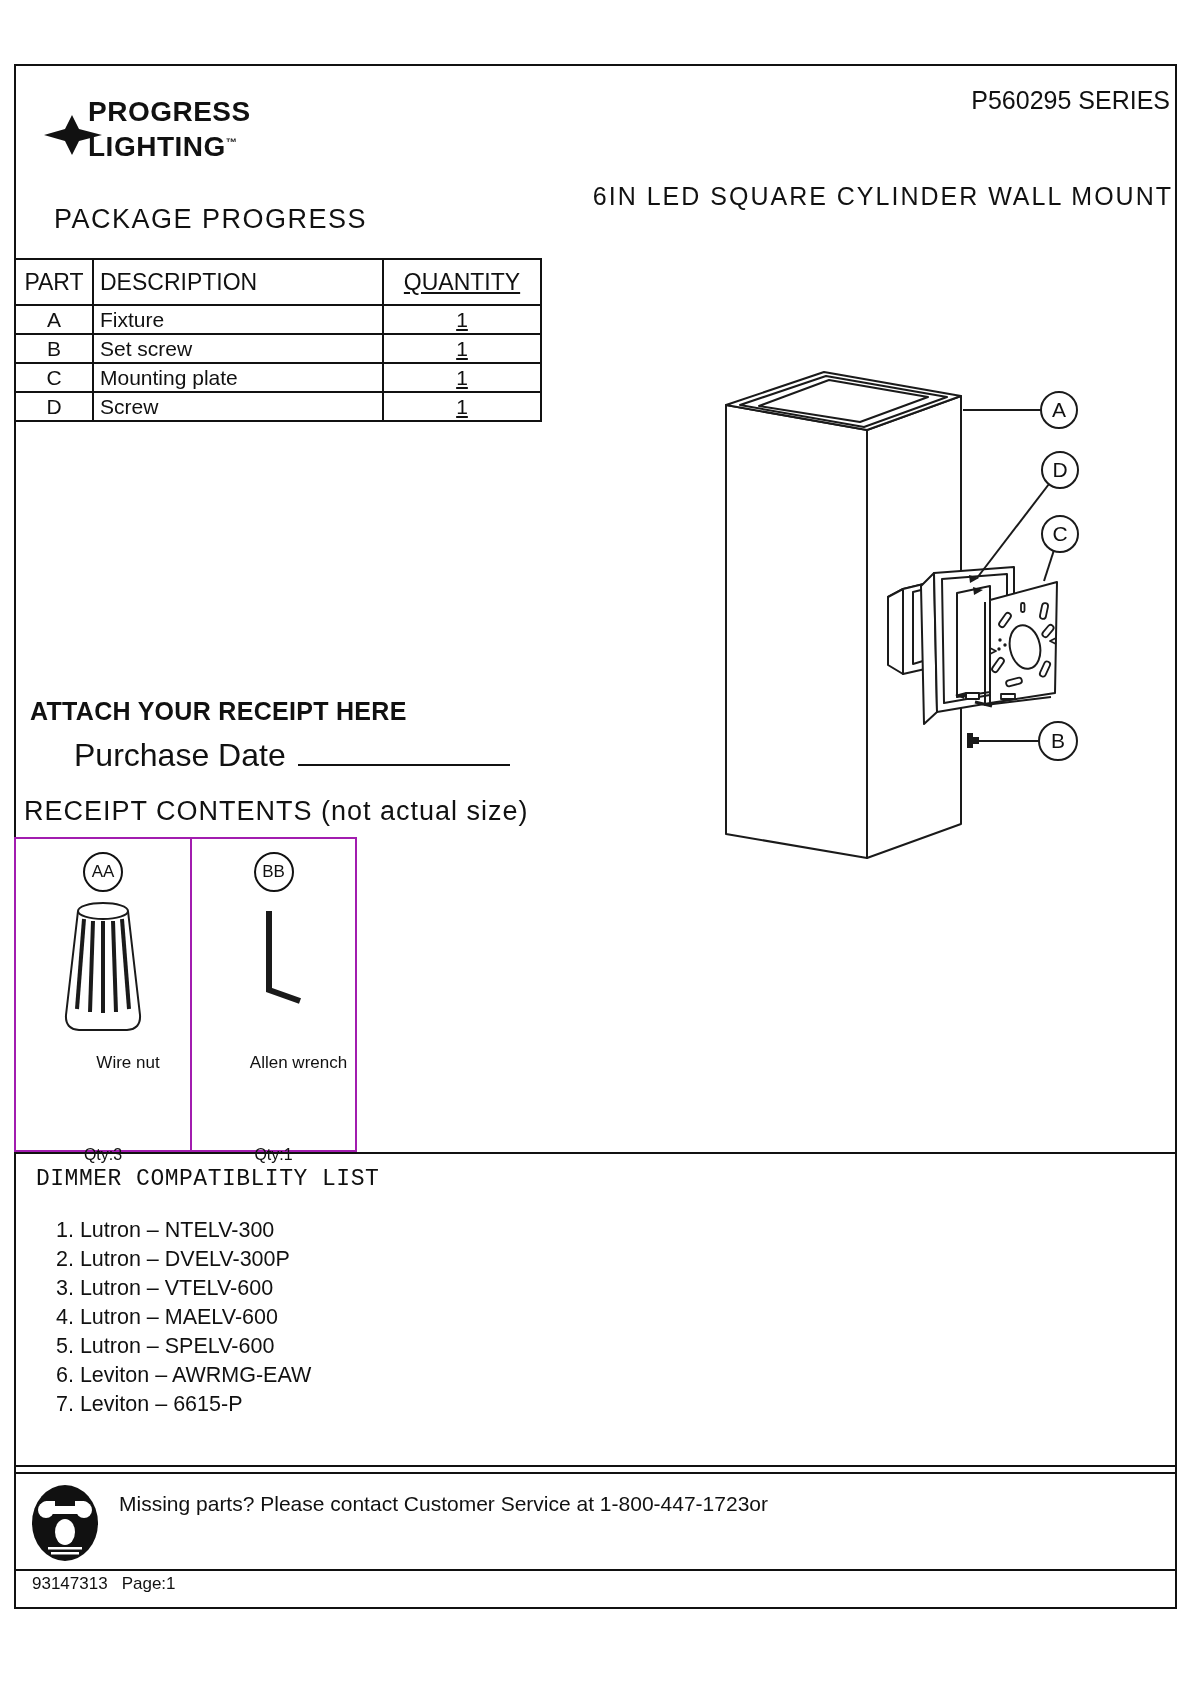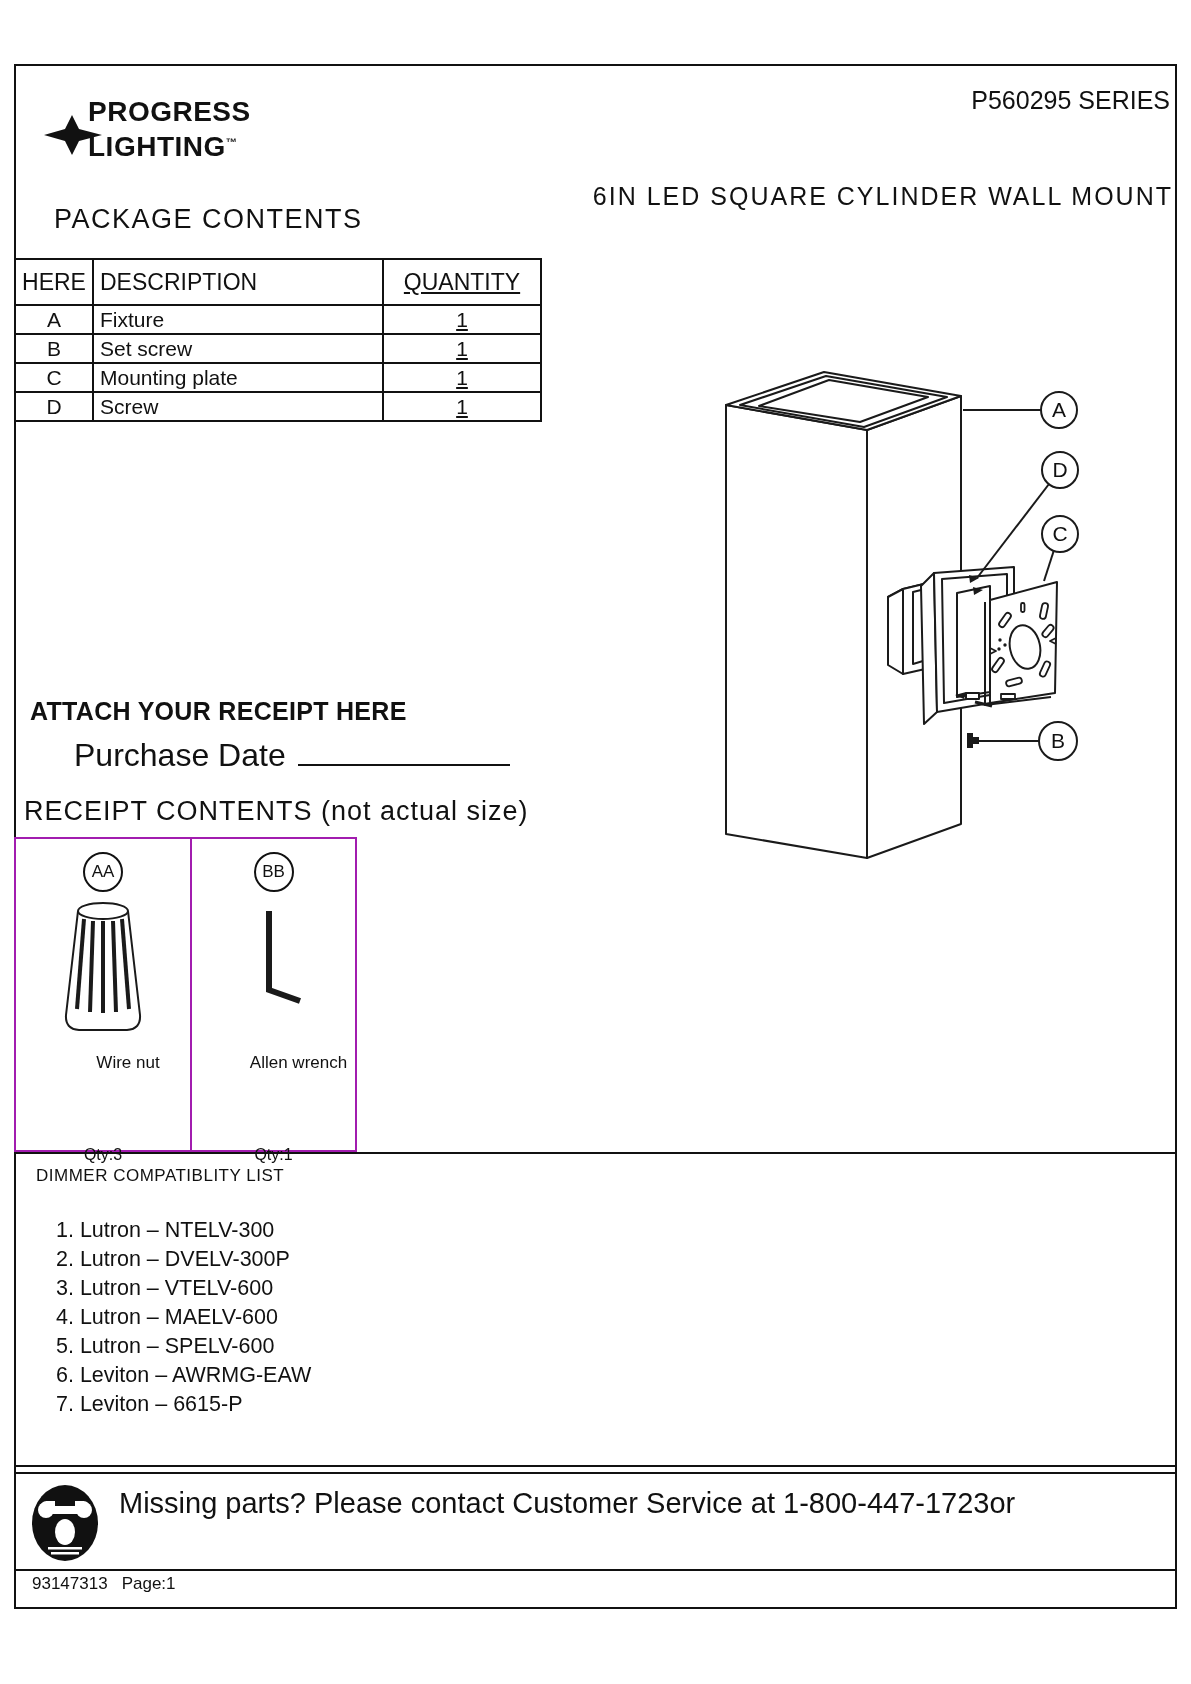--- a/index.html
+++ b/index.html
@@ -32,52 +32,52 @@
   .hw-title{left:24px;top:796px;font-size:27px;letter-spacing:1px;}
   .hw-box{top:837px;height:315px;border:2px solid #a21caf;box-sizing:border-box;background:#fff;}
   .hw-box1{left:14px;width:178px;}
   .hw-box2{left:190px;width:167px;}
   .hw-circle{position:absolute;top:13px;left:50%;transform:translateX(-50%);width:40px;height:40px;border:2px solid #111;border-radius:50%;box-sizing:border-box;font-size:17px;line-height:36px;text-align:center;}
   .hw-art{position:absolute;top:58px;left:50%;transform:translateX(-50%);}
   .hw-name{position:absolute;top:214px;left:0;width:100%;text-align:center;font-size:17px;padding-left:25px;}
   .hw-qty{position:absolute;top:279px;left:0;width:100%;text-align:center;font-size:16px;margin-top:28px;}
   
   .dimmer-box{left:14px;top:1152px;width:1163px;height:315px;border:2px solid #111;box-sizing:border-box;}
-  .dimmer-title{position:absolute;left:20px;top:12px;font-size:17px;letter-spacing:.5px;}
+  .dimmer-title{position:absolute;left:20px;top:12px;font-size:23px;letter-spacing:.5px;font-family:Liberation Mono, monospace;}
   .dimmer-list{position:absolute;left:40px;top:62px;font-size:21.5px;line-height:29px;}
   
   .cs-box{left:14px;top:1472px;width:1163px;height:99px;border:2px solid #111;box-sizing:border-box;}
   .phone-art{position:absolute;left:14px;top:9px;}
-  .cs-text{position:absolute;left:103px;top:12px;font-size:29px;line-height:35px;white-space:nowrap;}
+  .cs-text{position:absolute;left:103px;top:12px;font-size:21px;line-height:35px;white-space:nowrap;}
   .footer{left:32px;top:1574px;font-size:17px;}
   .footer .pg{margin-left:14px;}
   svg text{font-family:"Liberation Sans",sans-serif;fill:#111;}
 </style>
 </head>
 <body>
 
 <div class="abs page-border"></div>
 
 <svg class="abs" style="left:44px;top:115px;" width="62" height="40" viewBox="0 0 62 40">
   <polygon points="0,20 21,14 28,0 35,14 58,20 35,26 28,40 21,26" fill="#111"></polygon>
 </svg>
 <div class="abs logo-text">
   <div>PROGRESS</div>
   <div><span>LIGHTING</span><sup>™</sup></div>
 </div>
 
 <div class="abs series">P560295 SERIES</div>
 <div class="abs product-title">6IN LED SQUARE CYLINDER WALL MOUNT</div>
 
-<div class="abs pkg-title">PACKAGE CONTENTS</div>
+<div class="abs pkg-title">PACKAGE PROGRESS</div>
 
 <table class="abs parts">
   <tbody>
       <tr>
-    <th class="col-part">HERE</th>
+    <th class="col-part">PART</th>
     <th class="col-desc">DESCRIPTION</th>
     <th class="col-qty">QUANTITY</th>
   </tr>
   <tr>
     <td class="col-part">A</td>
     <td class="col-desc">Fixture</td>
     <td class="col-qty">1</td>
   </tr>
   <tr>
     <td class="col-part">B</td>

